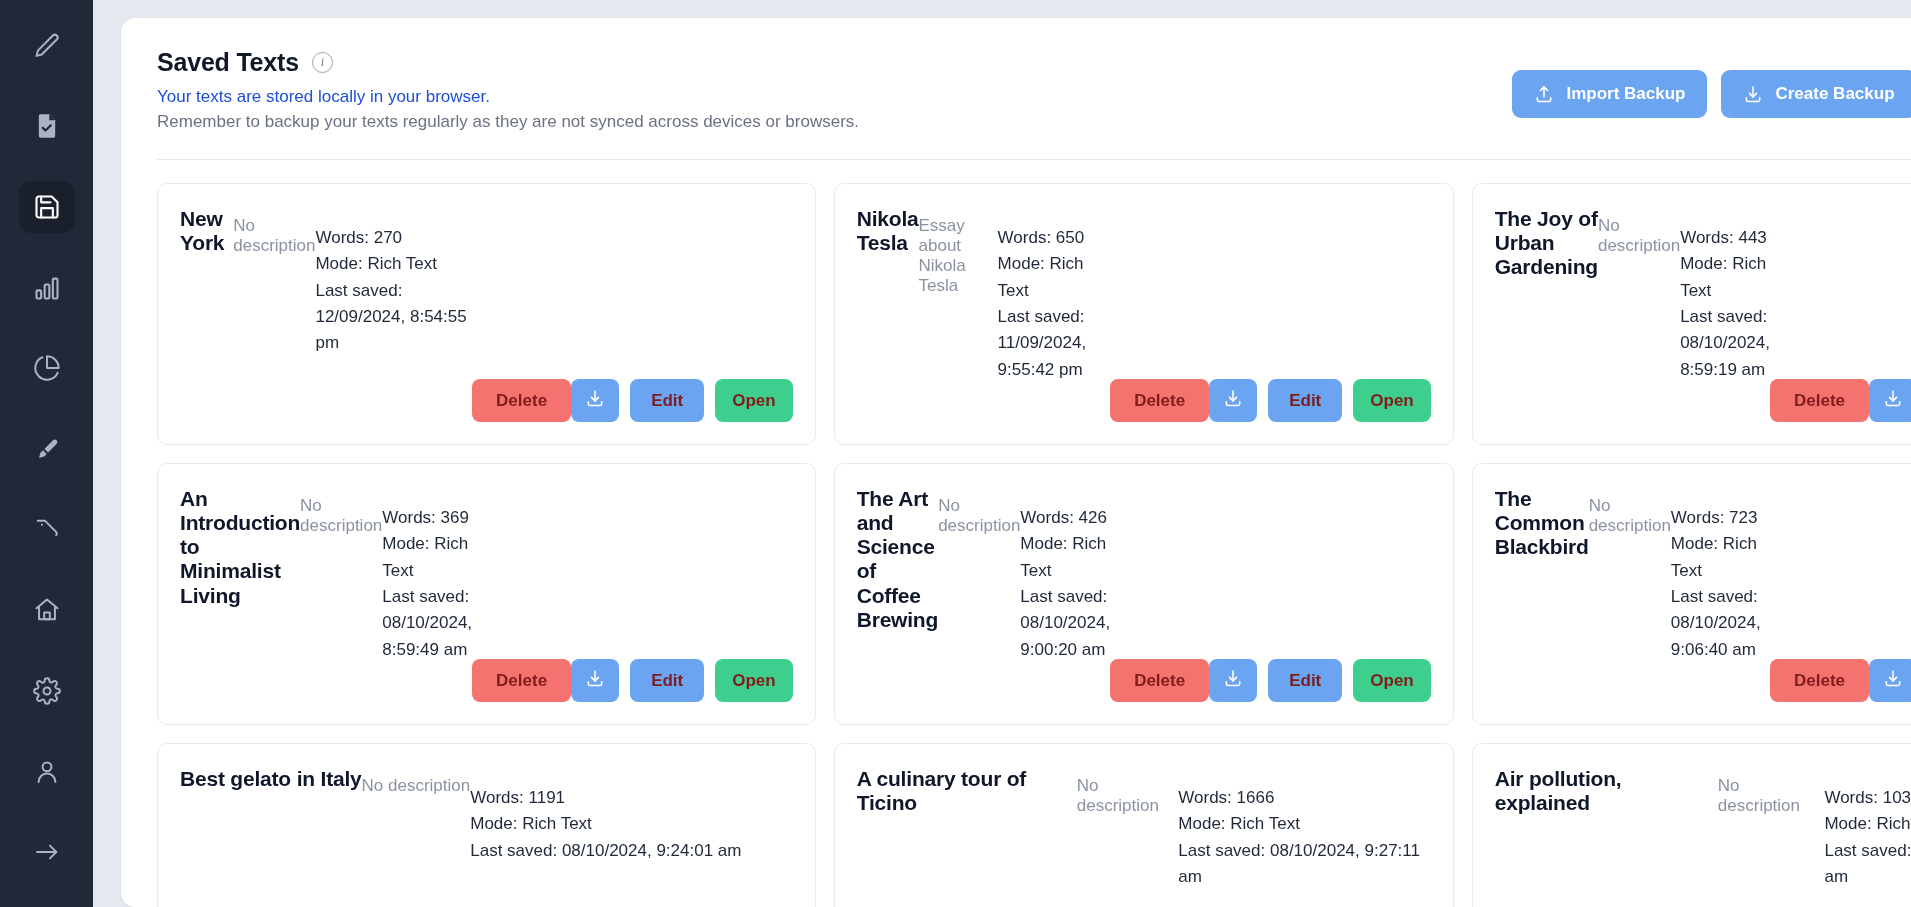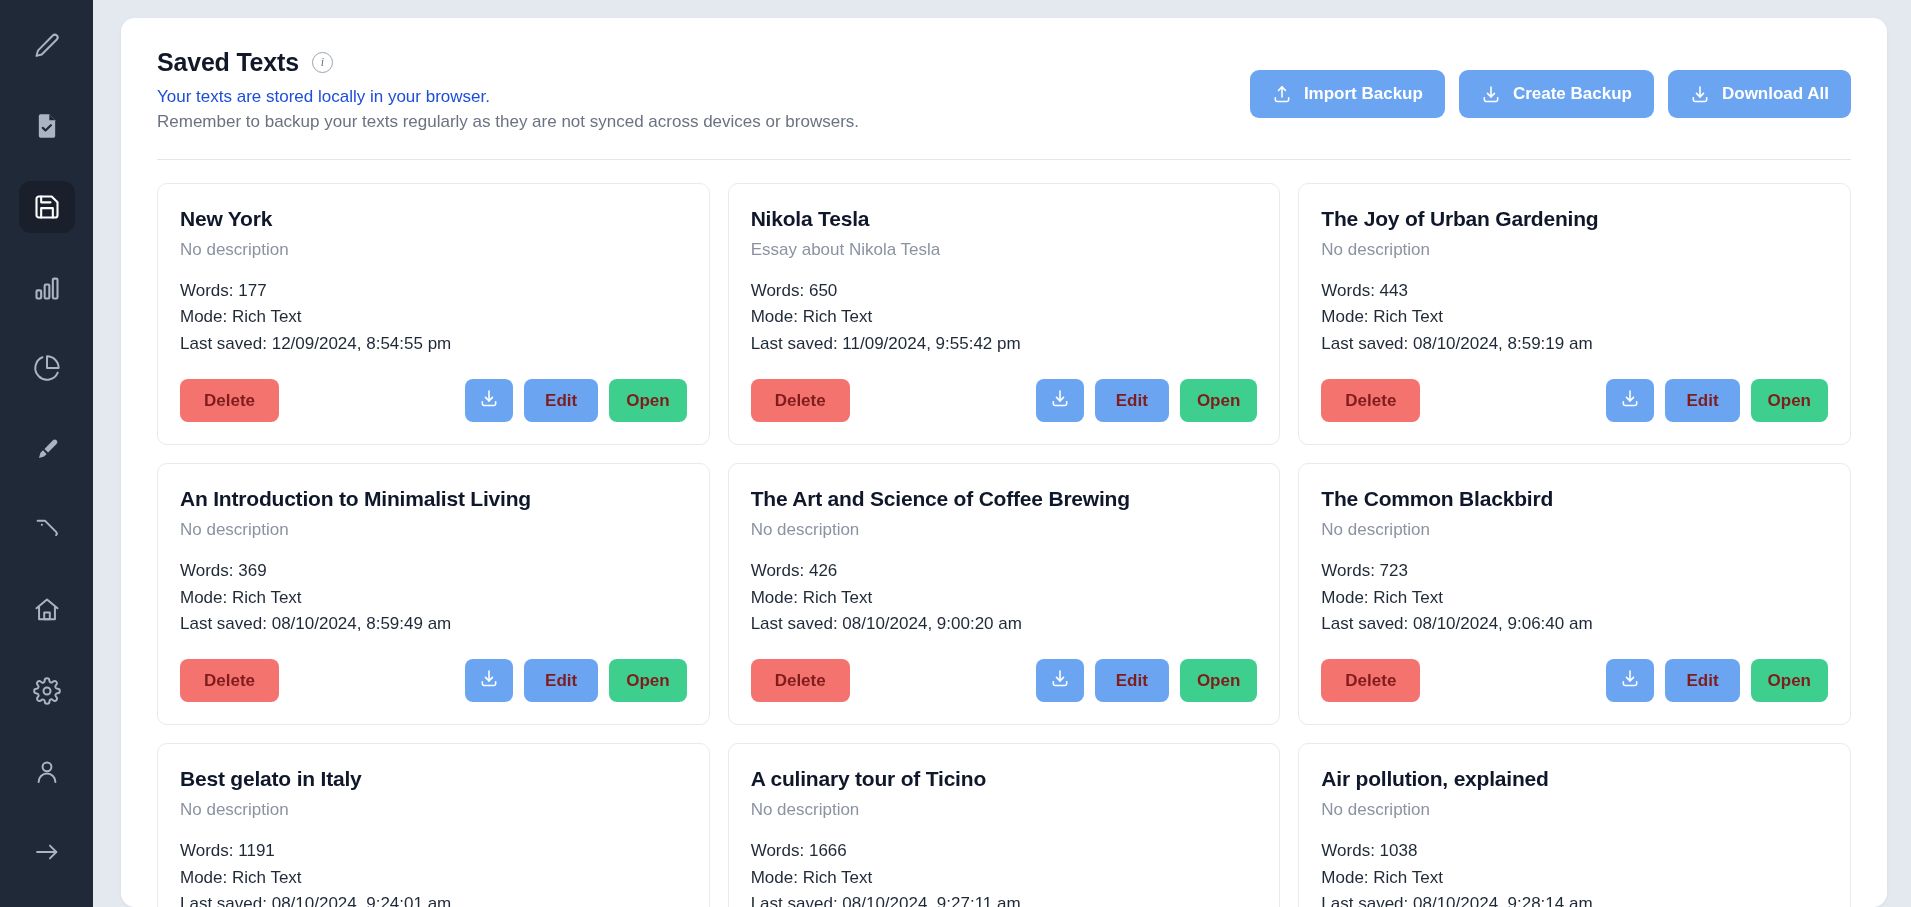--- a/index.html
+++ b/index.html
@@ -89,21 +89,21 @@
     grid-template-columns: repeat(3, 1fr);
     column-gap: 18px;
     row-gap: 18px;
   }
   .card {
     background: #ffffff;
     border: 1px solid #e8eaee;
     border-radius: 10px;
     padding: 23px 22px 22px 22px;
     min-height: 262px;
-    display: flex; flex-direction: column;
+    display: flex; 
   }
   .card-title {
     font-size: 21px; font-weight: bold; color: #0f172a;
     letter-spacing: -0.2px;
     line-height: 1.15;
   }
   .card-desc {
     margin-top: 9px;
     font-size: 17px; color: #8b93a1;
   }
@@ -270,21 +270,21 @@
             </div>
         </div>
         <div class="divider"></div>
       </div>
 
       <div class="grid" id="cards-grid">
           <div class="card">
             <div class="card-title">New York</div>
             <div class="card-desc">No description</div>
             <div class="card-meta">
-              <div><span>Words: </span><span>177</span></div>
+              <div><span>Words: </span><span>270</span></div>
               <div><span>Mode: </span><span>Rich Text</span></div>
               <div><span>Last saved: </span><span>12/09/2024, 8:54:55 pm</span></div>
             </div>
             <div class="card-actions">
               <button class="btn btn-delete">Delete</button>
               <button class="btn btn-download">
                 <span><svg width="20" height="20" viewBox="0 0 24 24" fill="none" stroke="#ffffff" stroke-width="1.9" stroke-linecap="round" stroke-linejoin="round">
                     <path d="M4 16.5V19a2 2 0 0 0 2 2h12a2 2 0 0 0 2-2v-2.5"></path>
                     <polyline points="7.8 11.2 12 15.5 16.2 11.2"></polyline>
                     <line x1="12" y1="3.5" x2="12" y2="15.5"></line>

